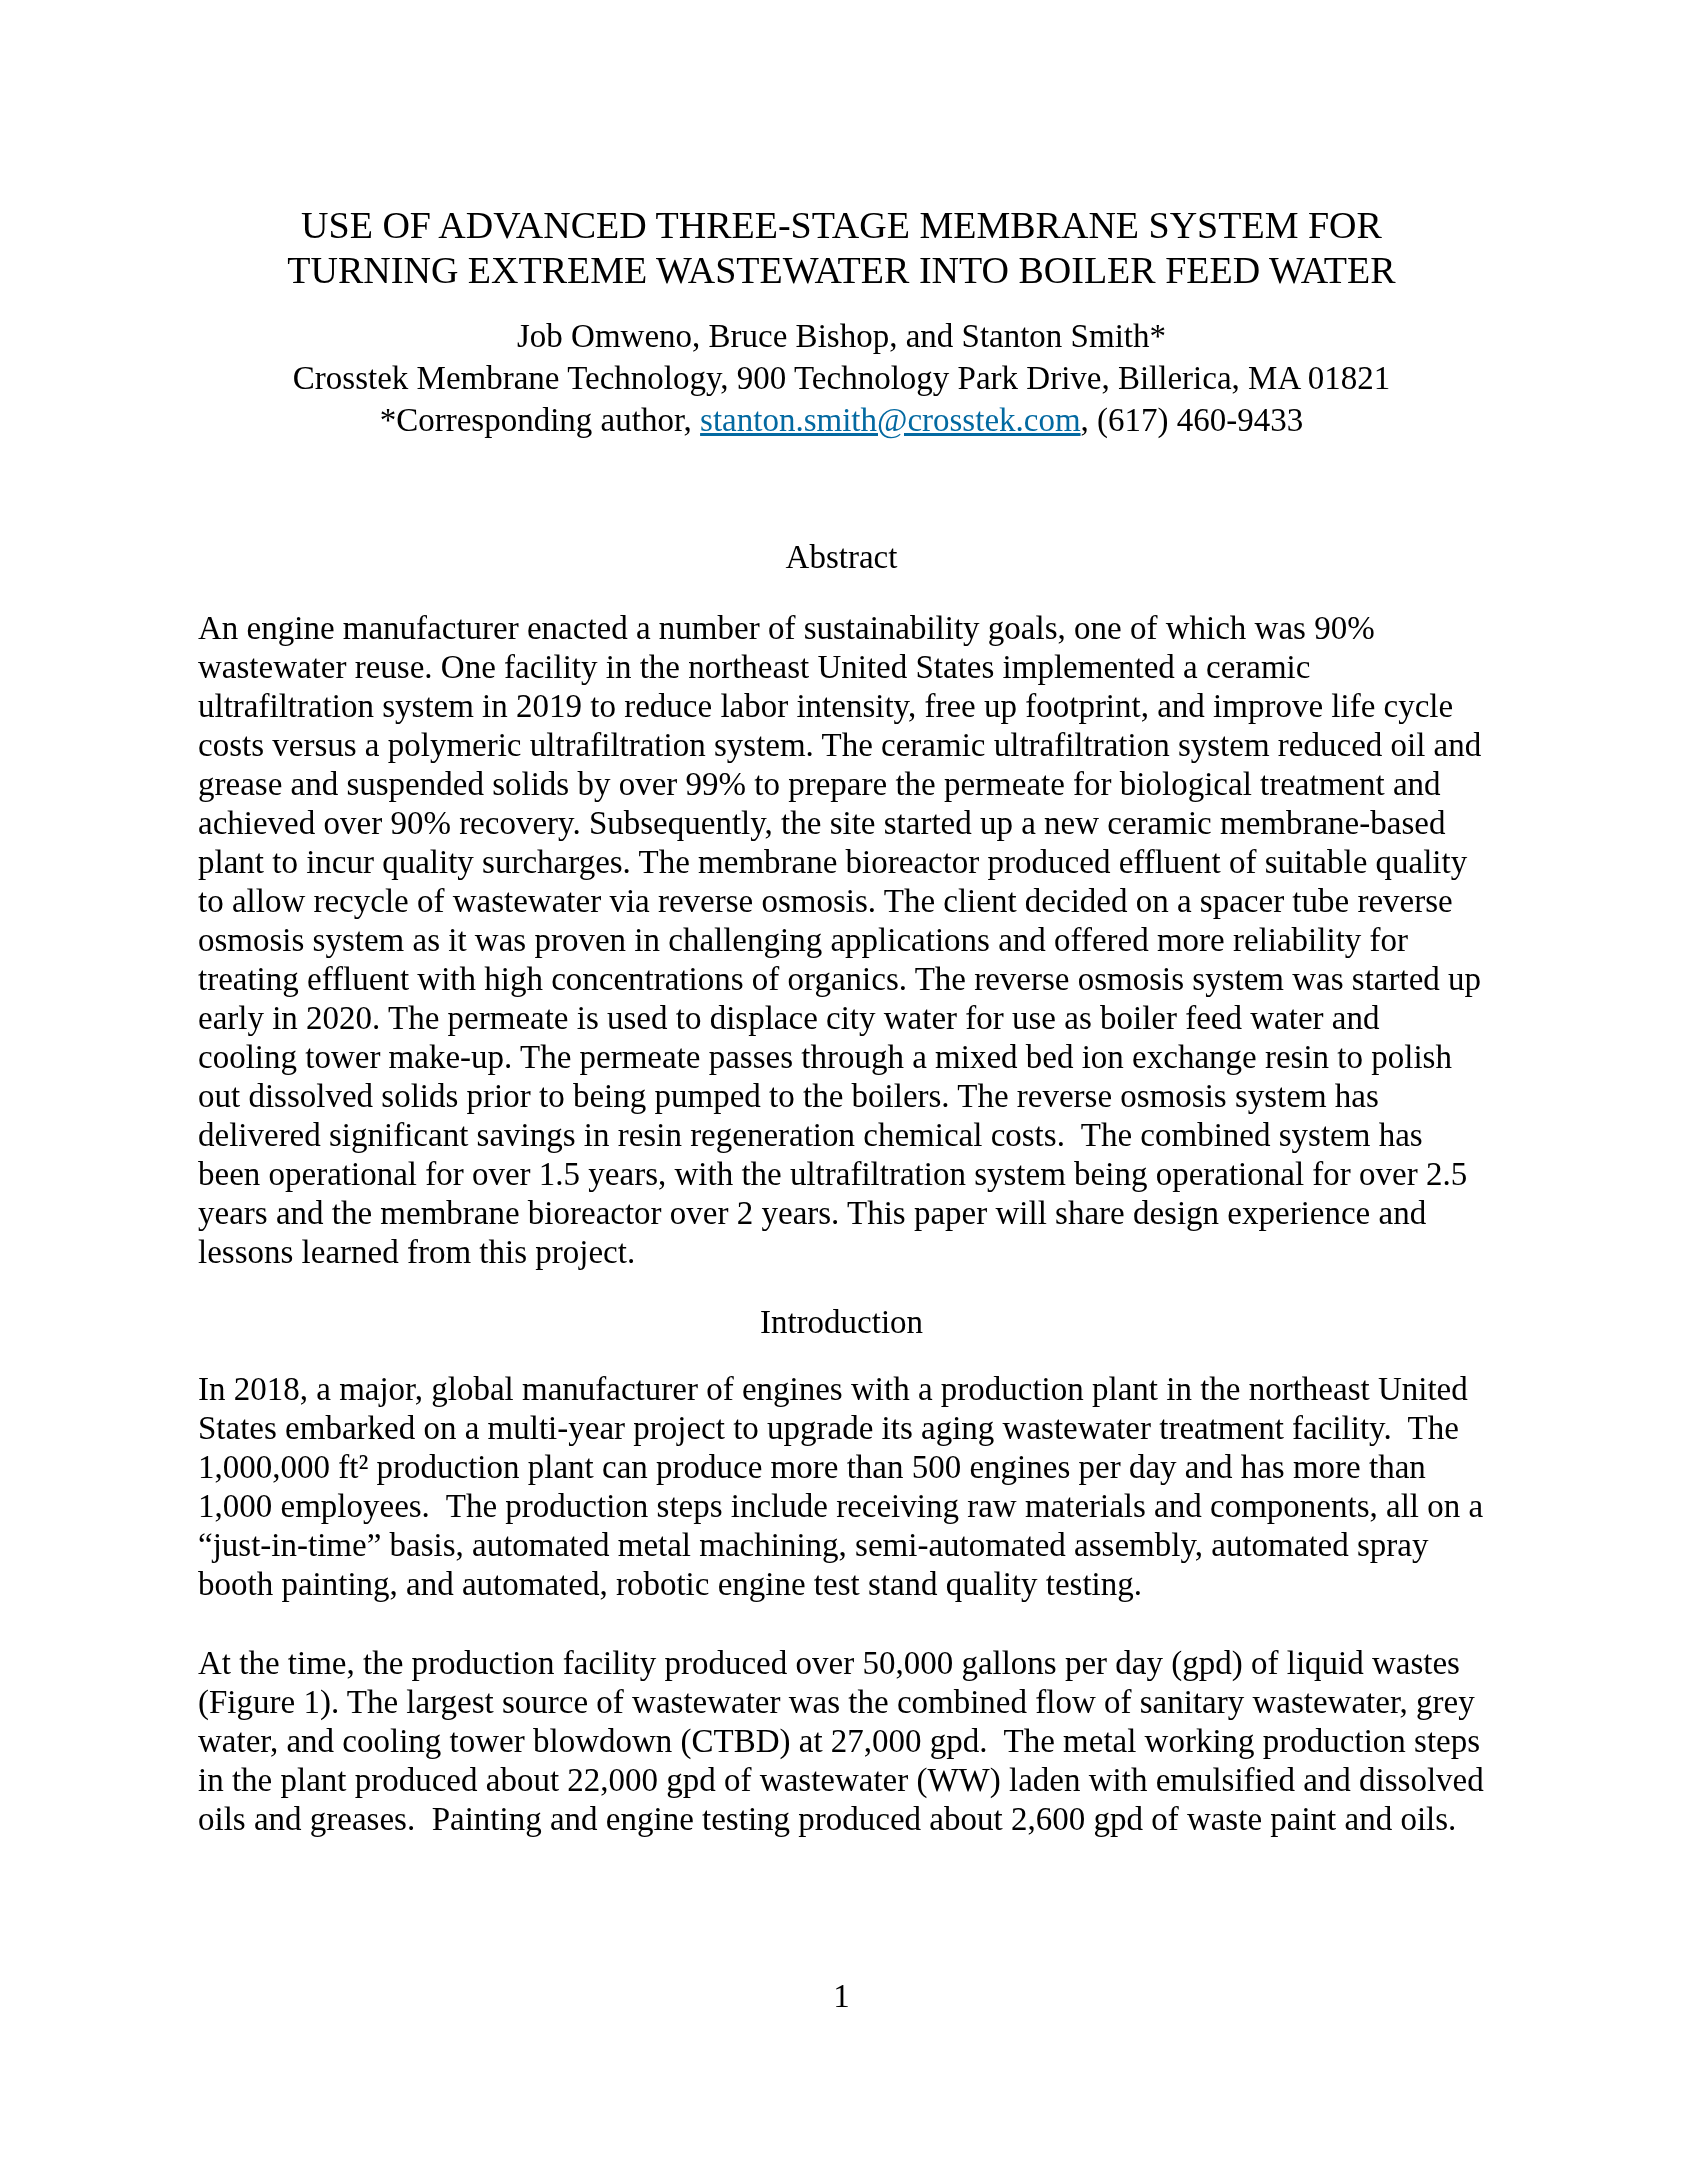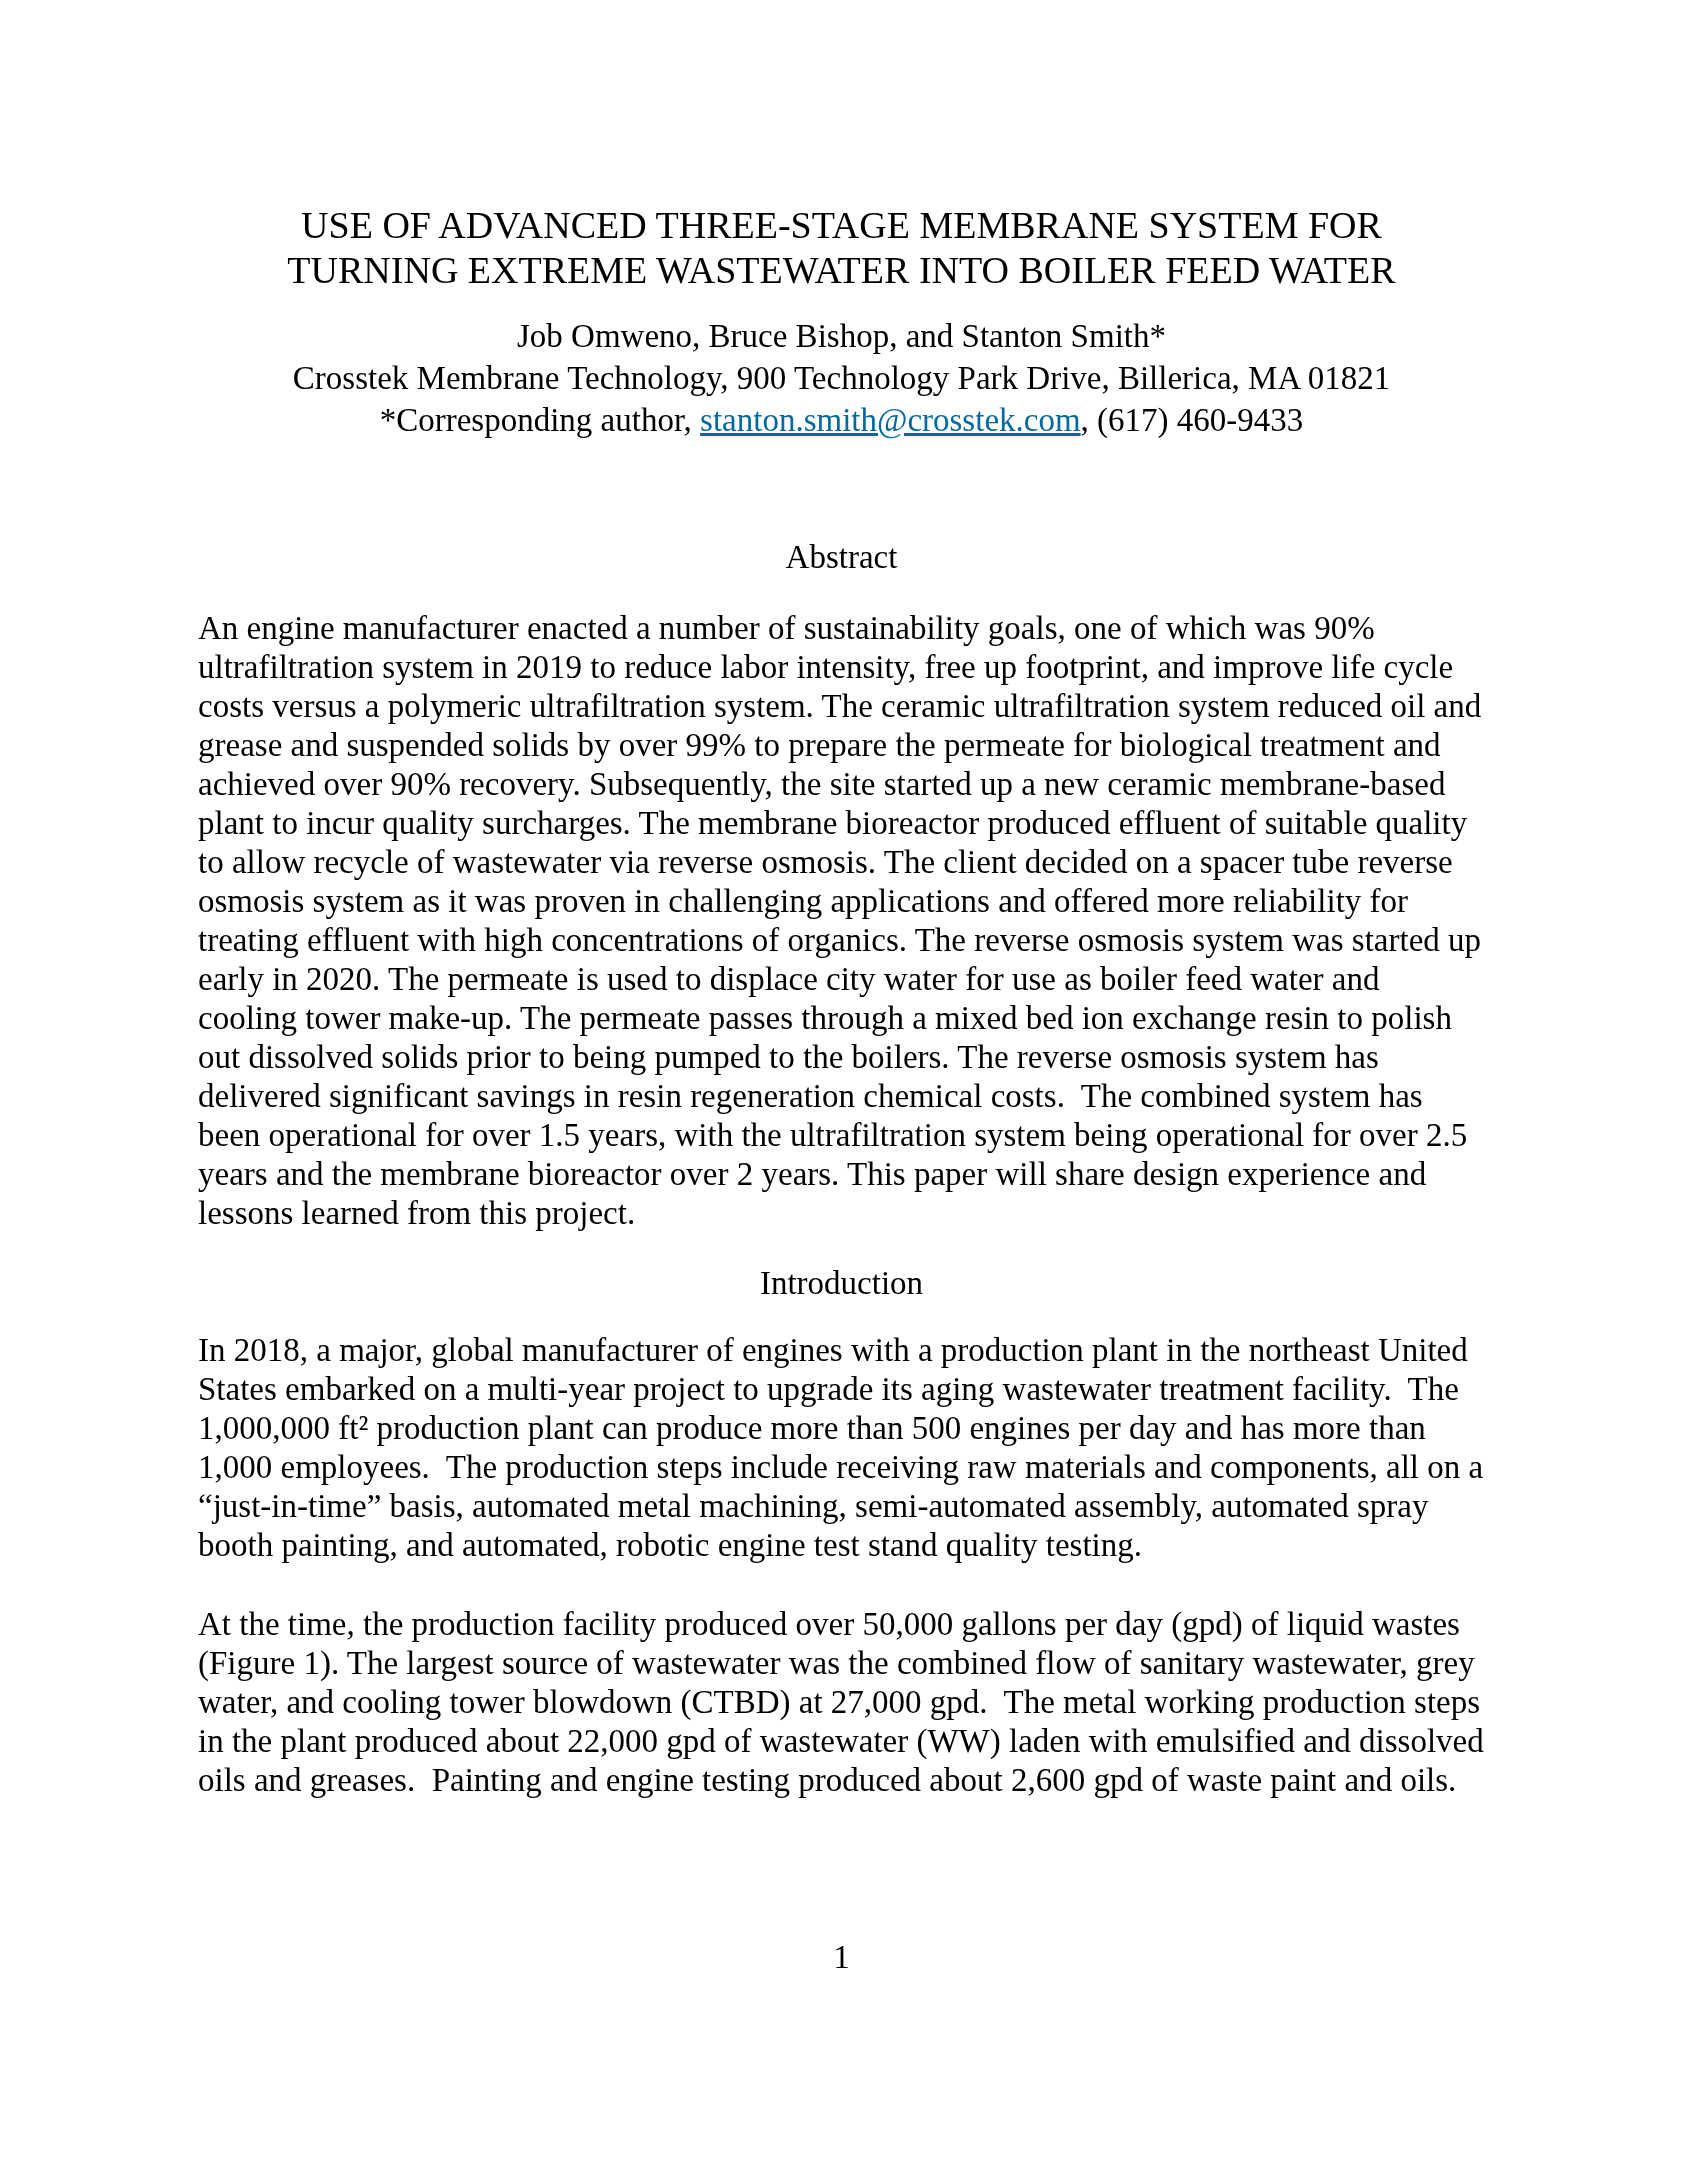--- a/index.html
+++ b/index.html
@@ -70,20 +70,21 @@
     <div>Crosstek Membrane Technology, 900 Technology Park Drive, Billerica, MA 01821</div>
     <div>
       <span>*Corresponding author, </span><a href="#" id="email-link" style="color: #0369a1;">stanton.smith@crosstek.com</a><span>, (617) 460-9433</span>
     </div>
   </div>
 
   <h2 class="section-heading" id="abstract-heading">Abstract</h2>
 
   <div class="para" id="abstract-para">
       <div class="line">An engine manufacturer enacted a number of sustainability goals, one of which was 90%</div>
+      <div class="line">wastewater reuse. One facility in the northeast United States implemented a ceramic</div>
       <div class="line">ultrafiltration system in 2019 to reduce labor intensity, free up footprint, and improve life cycle</div>
       <div class="line">costs versus a polymeric ultrafiltration system. The ceramic ultrafiltration system reduced oil and</div>
       <div class="line">grease and suspended solids by over 99% to prepare the permeate for biological treatment and</div>
       <div class="line">achieved over 90% recovery. Subsequently, the site started up a new ceramic membrane-based</div>
       <div class="line">plant to incur quality surcharges. The membrane bioreactor produced effluent of suitable quality</div>
       <div class="line">to allow recycle of wastewater via reverse osmosis. The client decided on a spacer tube reverse</div>
       <div class="line">osmosis system as it was proven in challenging applications and offered more reliability for</div>
       <div class="line">treating effluent with high concentrations of organics. The reverse osmosis system was started up</div>
       <div class="line">early in 2020. The permeate is used to displace city water for use as boiler feed water and</div>
       <div class="line">cooling tower make-up. The permeate passes through a mixed bed ion exchange resin to polish</div>

